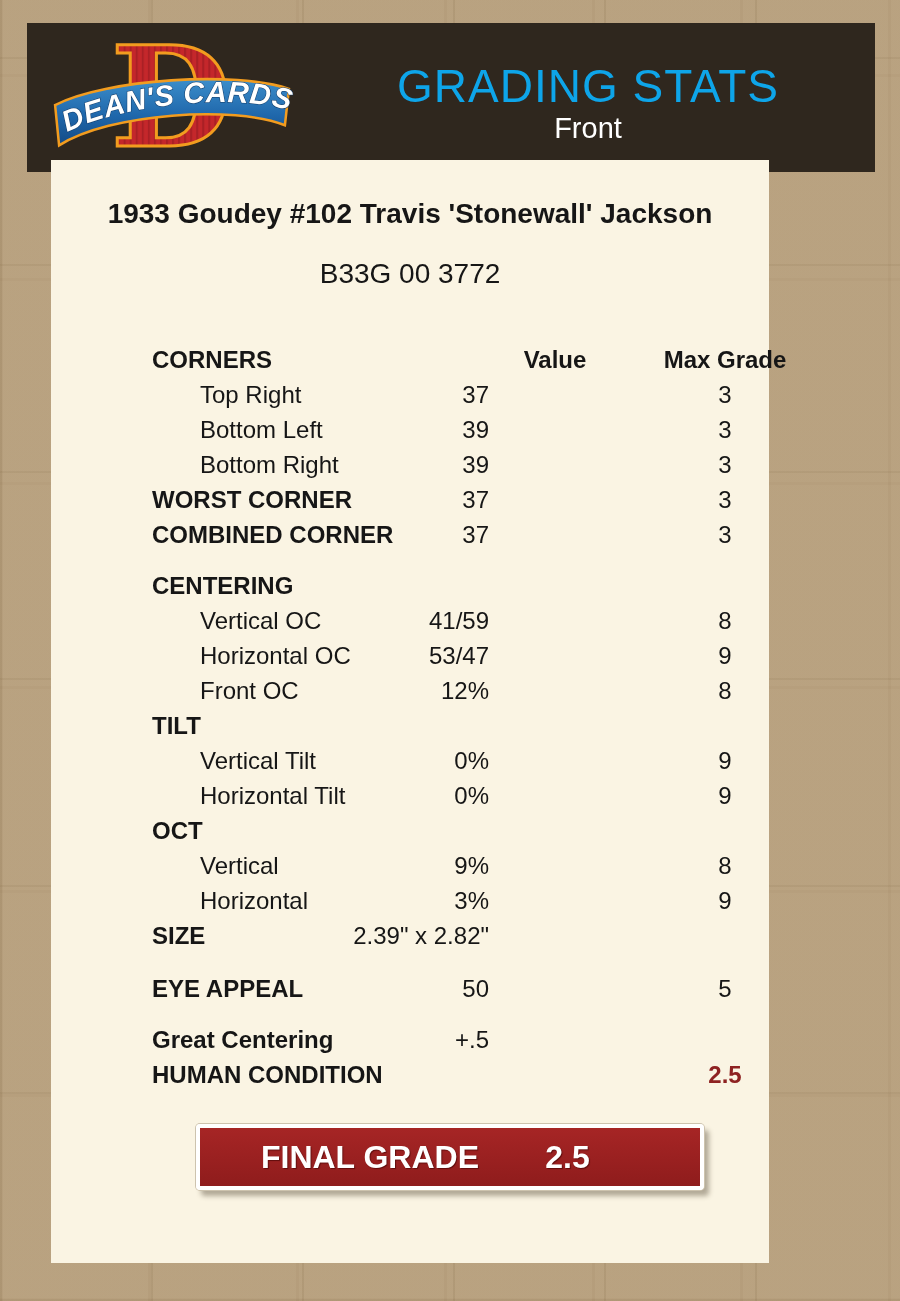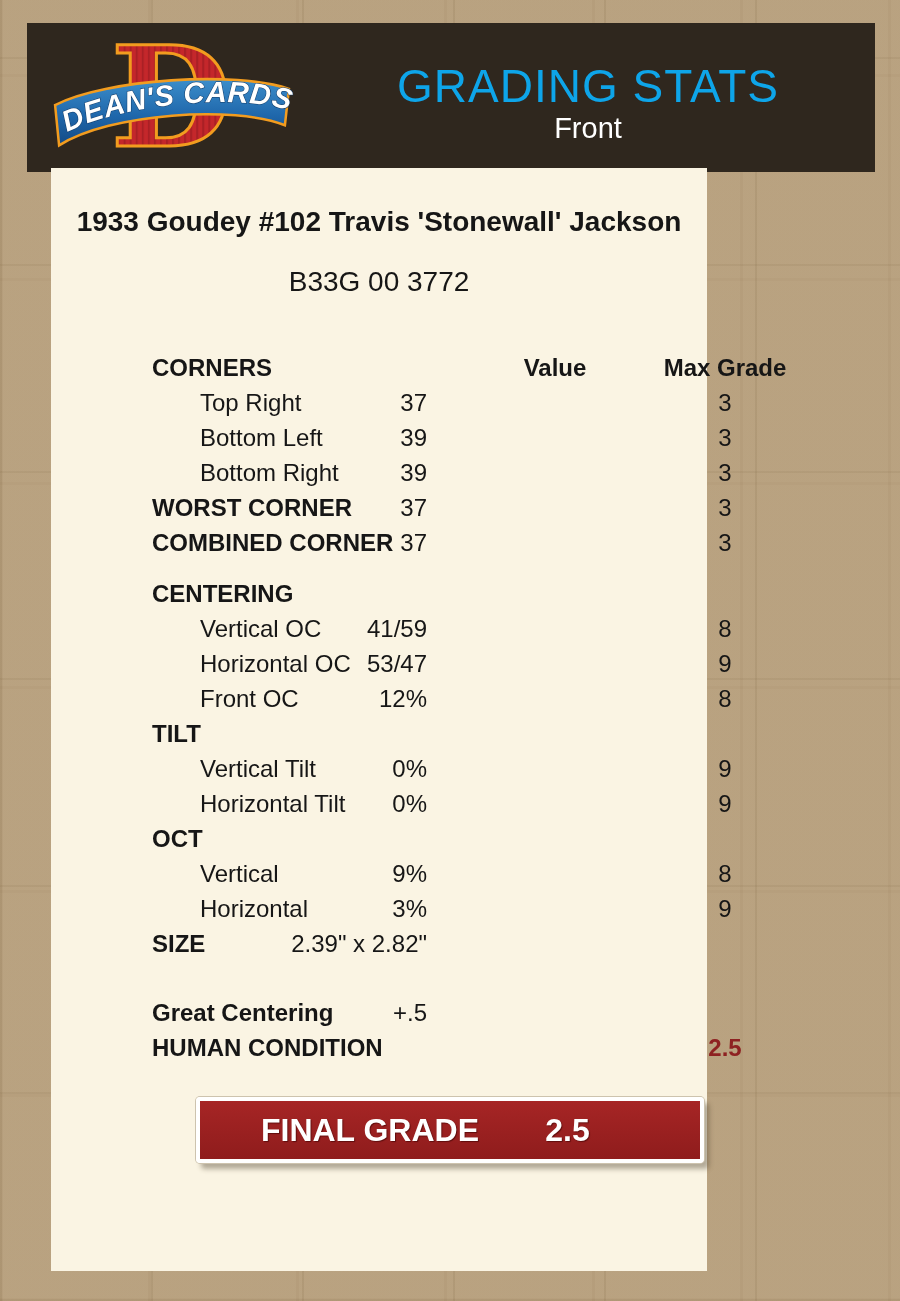--- a/index.html
+++ b/index.html
@@ -24,21 +24,21 @@
   .brand-logo { position:absolute; left:18px; top:6px; width:252px; height:136px; }
   .header-titles { position:absolute; left:300px; right:26px; top:0; height:100%; text-align:center; }
   .header-title {
     margin-top:39px; font-size:46px; line-height:48px; color:#0ea5e9; letter-spacing:1px;
     font-weight:normal;
   }
   .header-subtitle { margin-top:0; font-size:29px; line-height:36px; color:#ffffff; }
 
   
   .panel {
-    position:absolute; left:51px; top:168px; width:656px; height:1103px;
+    position:absolute; left:51px; top:160px; width:718px; height:1103px;
     background:#faf4e3; color:#161616;
   }
   .card-title  { margin-top:36px; height:36px; line-height:36px; text-align:center; font-size:28px; font-weight:bold; }
   .card-serial { height:36px; line-height:36px; text-align:center; font-size:28px;margin-top:24px; }
 
   .table { margin-top:50px; }
   .row { position:relative; height:35px; line-height:35px; font-size:24px; }
   .gap16 { height:16px; }
   .gap18 { height:18px; }
 
@@ -182,20 +182,25 @@
         <span class="val">3%</span>
         <span class="max">9</span>
       </div>
       <div class="row">
         <span class="lbl">SIZE</span>
         <span class="val">2.39" x 2.82"</span>
       </div>
 
       <div class="gap18"></div>
 
+      <div class="row">
+        <span class="lbl">EYE APPEAL</span>
+        <span class="val">50</span>
+        <span class="max">5</span>
+      </div>
 
       <div class="gap16"></div>
 
       <div class="row">
         <span class="lbl">Great Centering</span>
         <span class="val">+.5</span>
       </div>
       <div class="row">
         <span class="lbl">HUMAN CONDITION</span>
         <span class="max red">2.5</span>

